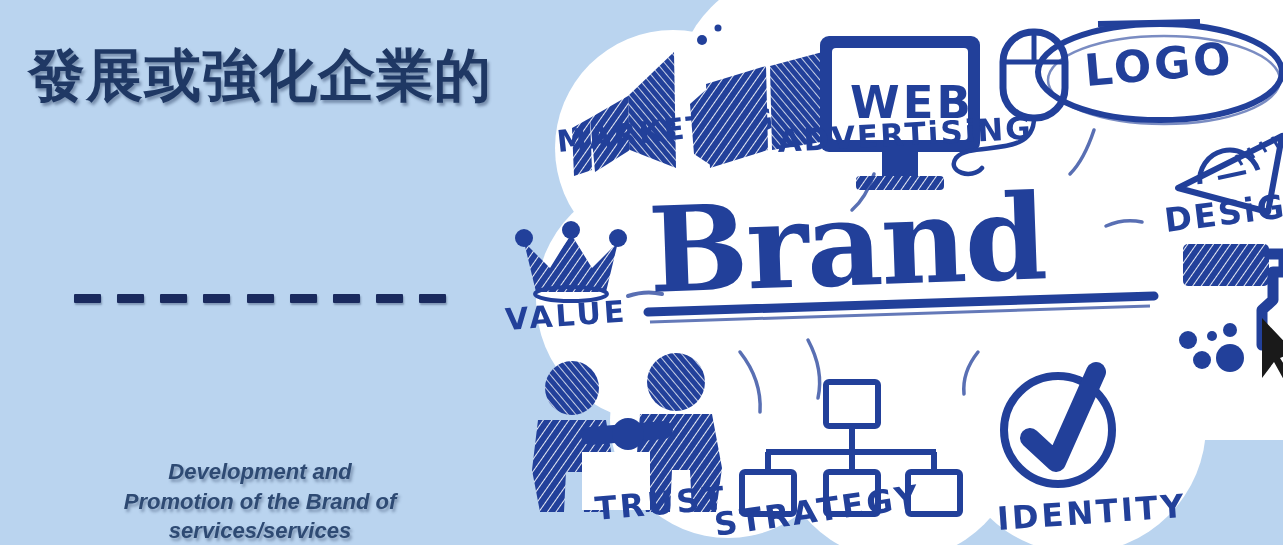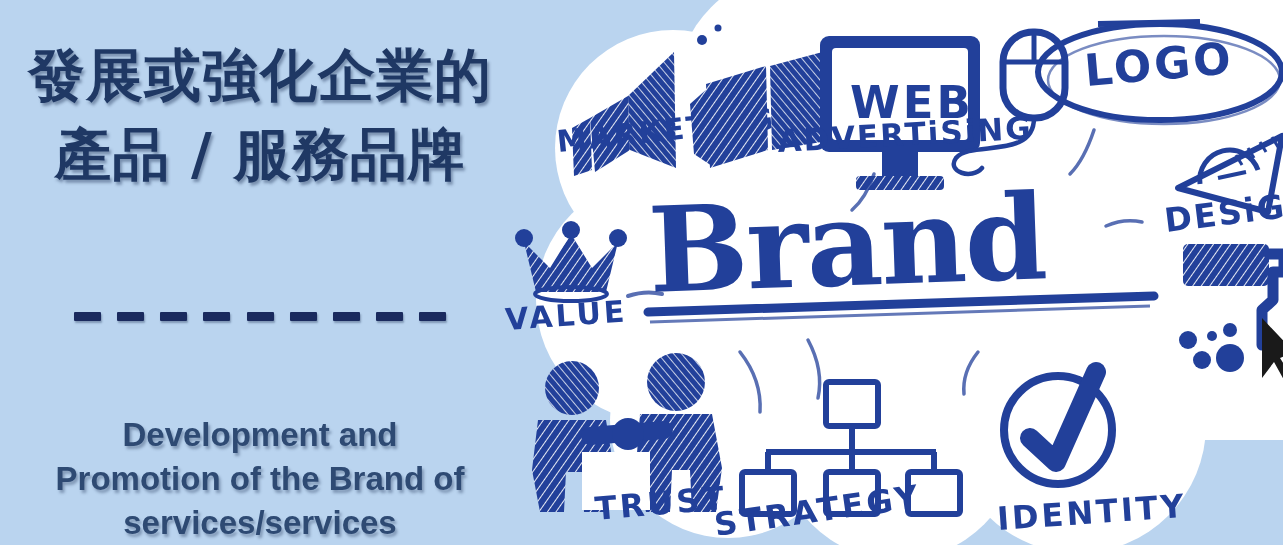--- a/index.html
+++ b/index.html
@@ -32,23 +32,24 @@
   #divider{
     margin-top:26px;width:372px;height:9px;
     display:flex;justify-content:space-between;align-items:center;
   }
   #divider .dash{
     width:27px;height:9px;background:#1a2a5e;border-radius:1px;
     box-shadow:1px 2px 2px rgba(40,60,95,.4);
   }
   #subtitle{
     color:#2e4a73;
-    font-size:33px;line-height:1.33;font-weight:700;
+    font-size:22px;line-height:1.33;font-weight:700;
     text-align:center;
     text-shadow:2px 3px 3px rgba(40,60,95,.40);
+    font-style:italic;
   }
   #subtitle .sub-line{display:block;white-space:nowrap;}
 
   
   #illustration{
     position:absolute;left:478px;top:0;width:805px;height:545px;
     z-index:10;
   }
   #illustration svg{display:block;width:805px;height:545px;}
   .ink{fill:#22409a;}
@@ -64,21 +65,20 @@
 </style>
 </head>
 <body>
 
 <div id="banner">
 
   <div id="left-panel">
 
     <div id="headline">
       <span class="hl-line">發展或強化企業的</span>
-      <span class="hl-line">產品 / 服務品牌</span>
     </div>
 
     <div id="divider">
       <span class="dash"></span>
       <span class="dash"></span>
       <span class="dash"></span>
       <span class="dash"></span>
       <span class="dash"></span>
       <span class="dash"></span>
       <span class="dash"></span>

